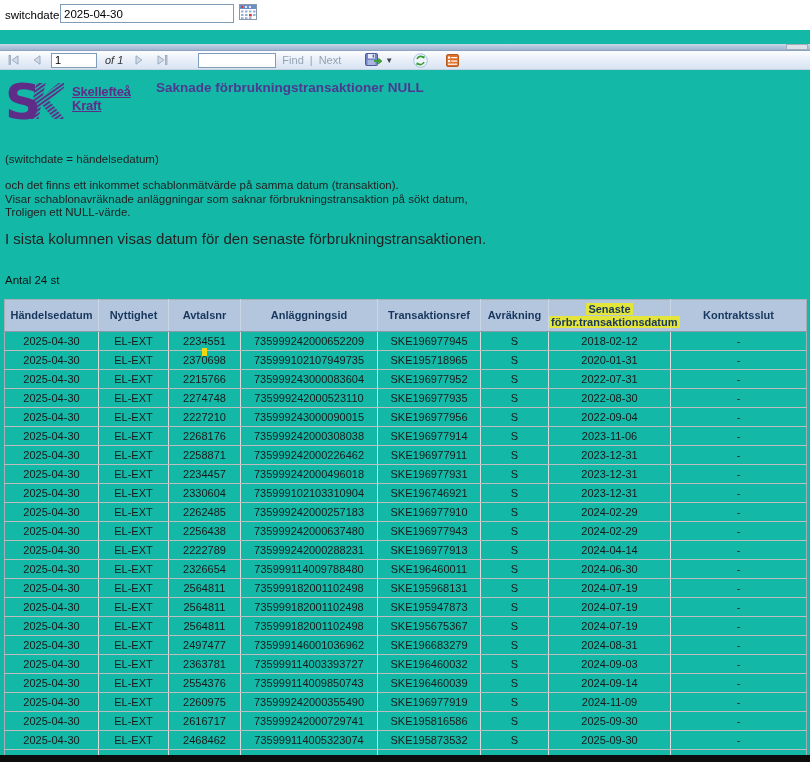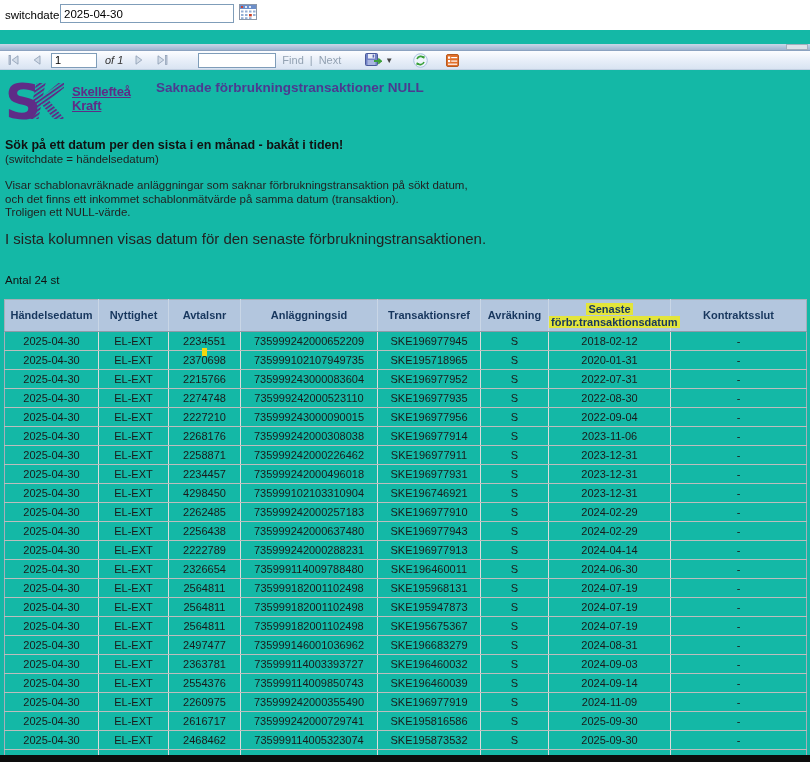--- a/index.html
+++ b/index.html
@@ -167,25 +167,24 @@
       <text x="-3" y="43" font-family="'DejaVu Sans',sans-serif" font-size="50" font-weight="bold" fill="#5f2c87">S</text>
       <text x="20" y="43" font-family="'DejaVu Sans',sans-serif" font-size="50" font-weight="bold" font-style="italic" fill="url(#kstripes)">K</text>
     </svg>
     <div class="logo-text">
       <div>Skellefteå</div>
       <div>Kraft</div>
     </div>
   </div>
   <div class="report-title">Saknade förbrukningstransaktioner NULL</div>
 
-  <div class="h-bold">Sök på ett datum per den sista i en månad - bakåt i tiden!</div>
   <div class="h-sub">(switchdate = händelsedatum)</div>
   <div class="desc">
+    <div>och det finns ett inkommet schablonmätvärde på samma datum (transaktion).</div>
     <div>Visar schablonavräknade anläggningar som saknar förbrukningstransaktion på sökt datum,</div>
-    <div>och det finns ett inkommet schablonmätvärde på samma datum (transaktion).</div>
     <div>Troligen ett NULL-värde.</div>
   </div>
   <div class="note">I sista kolumnen visas datum för den senaste förbrukningstransaktionen.</div>
   <div class="count">Antal 24 st</div>
 
   <table class="report-table">
     <colgroup>
         <col style="width: 94px;">
         <col style="width: 70px;">
         <col style="width: 72px;">
@@ -284,21 +283,21 @@
           <td>2234457</td>
           <td>735999242000496018</td>
           <td>SKE196977931</td>
           <td>S</td>
           <td>2023-12-31</td>
           <td>-</td>
         </tr>
         <tr>
           <td>2025-04-30</td>
           <td>EL-EXT</td>
-          <td>4298450</td>
+          <td>2330604</td>
           <td>735999102103310904</td>
           <td>SKE196746921</td>
           <td>S</td>
           <td>2023-12-31</td>
           <td>-</td>
         </tr>
         <tr>
           <td>2025-04-30</td>
           <td>EL-EXT</td>
           <td>2262485</td>

